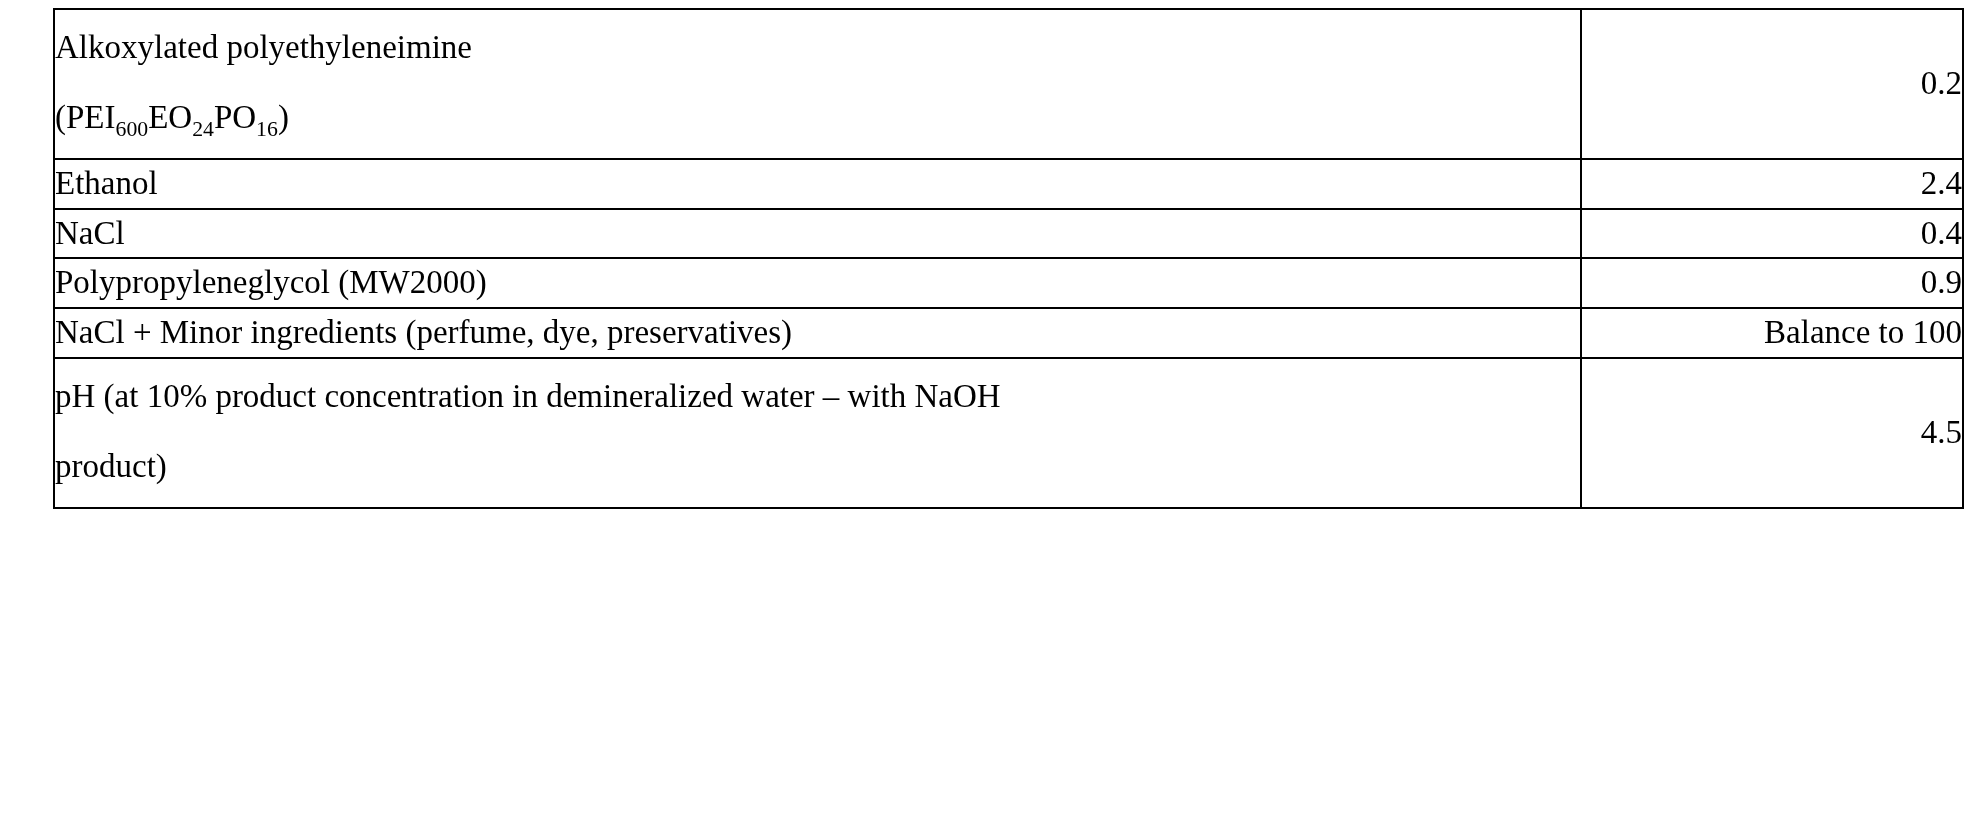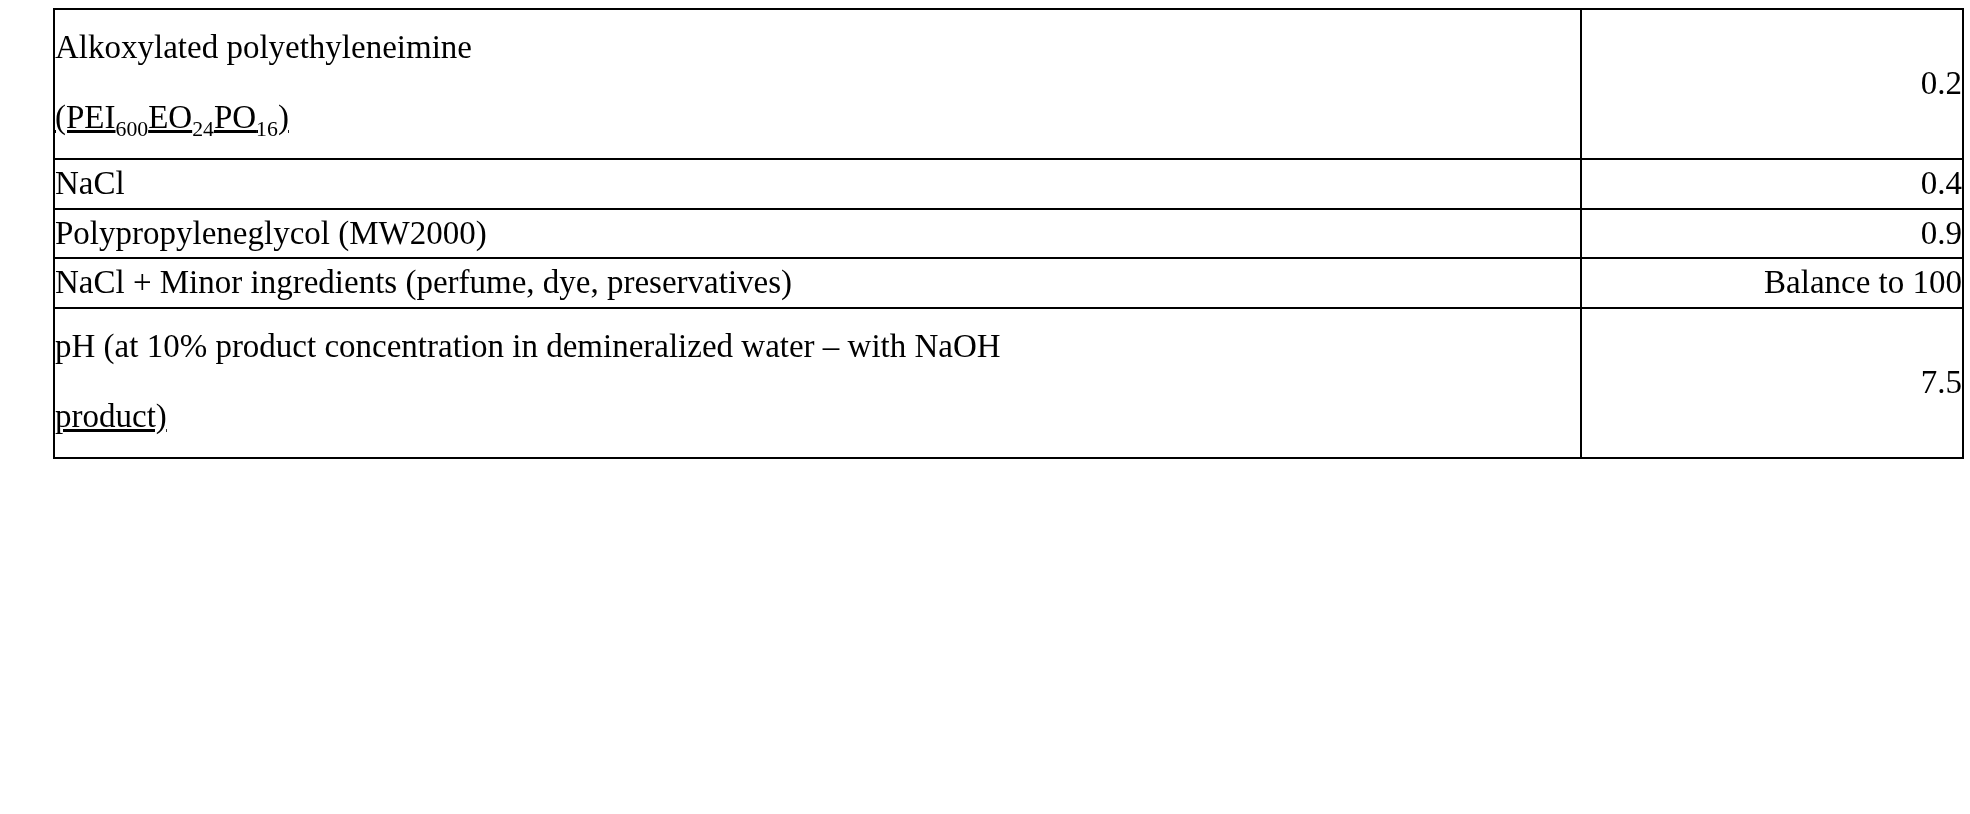--- a/index.html
+++ b/index.html
@@ -51,21 +51,20 @@
   }
   .row-tall td.name {
     padding-top: 14px;
     padding-bottom: 16px;
   }
   .line {
     display: block;
   }
   .line + .line {
     margin-top: 22px;
-    text-decoration: underline;
   }
   sub {
     font-size: 0.66em;
     vertical-align: sub;
     line-height: 0;
   }
 </style>
 </head>
 <body>
 
@@ -76,20 +75,24 @@
 
         <tr class="row-tall">
           <td class="name">
             <span class="line">Alkoxylated polyethyleneimine</span>
             <span class="line"><span>(PEI</span><sub>600</sub><span>EO</span><sub>24</sub><span>PO</span><sub>16</sub><span>)</span></span>
           </td>
           <td class="value">0.2</td>
         </tr>
 
 
+        <tr>
+          <td class="name">Ethanol</td>
+          <td class="value">2.4</td>
+        </tr>
 
         <tr>
           <td class="name">NaCl</td>
           <td class="value">0.4</td>
         </tr>
 
         <tr>
           <td class="name">Polypropyleneglycol (MW2000)</td>
           <td class="value">0.9</td>
         </tr>
@@ -97,19 +100,19 @@
         <tr>
           <td class="name">NaCl + Minor ingredients (perfume, dye, preservatives)</td>
           <td class="value">Balance to 100</td>
         </tr>
 
         <tr class="row-tall">
           <td class="name">
             <span class="line">pH (at 10% product concentration in demineralized water – with NaOH</span>
             <span class="line">product)</span>
           </td>
-          <td class="value">7.5</td>
+          <td class="value">4.5</td>
         </tr>
 
       </tbody>
     </table>
   </div>
 </div>
 
 </body></html>

